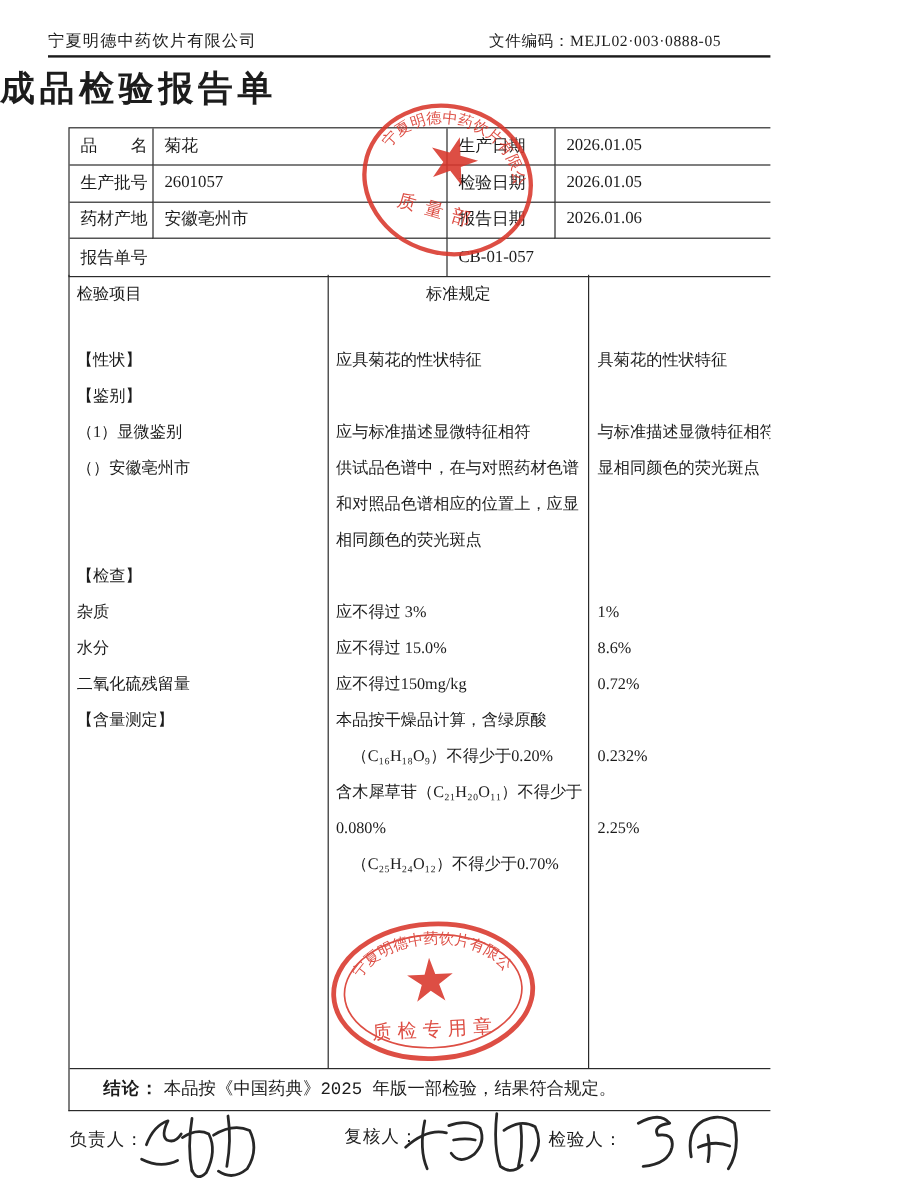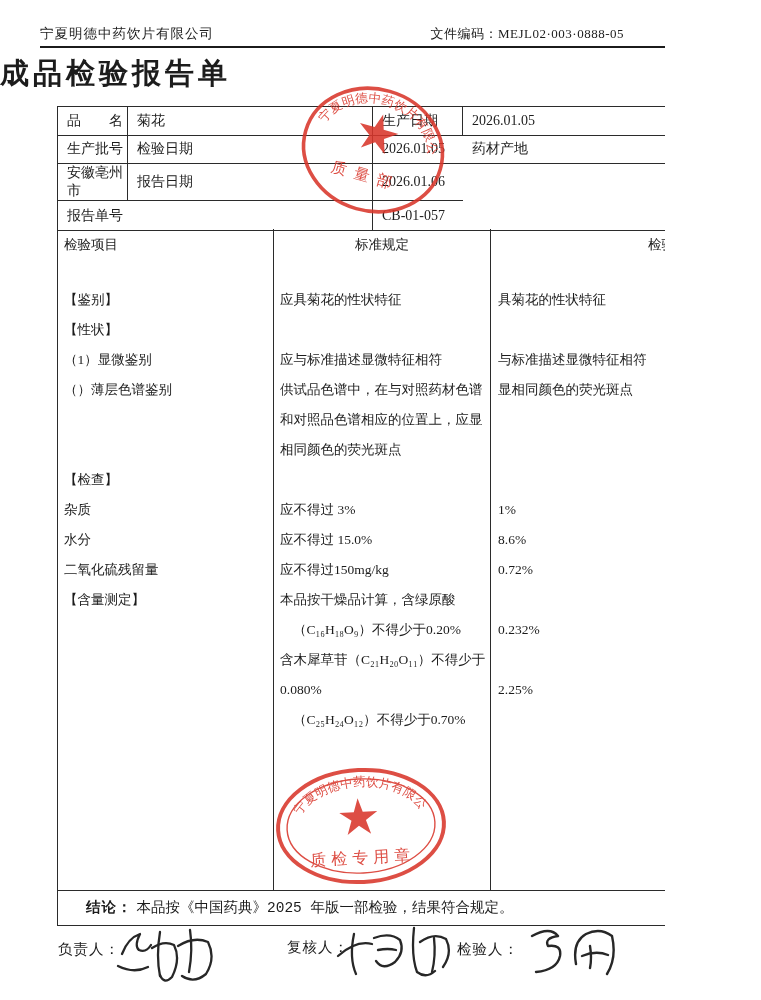--- a/index.html
+++ b/index.html
@@ -1,19 +1,19 @@
 <!DOCTYPE html>
 <html><head>
 <meta charset="utf-8">
 <style>
   html,body{margin:0;padding:0;background:#ffffff;}
   .page{
     position:relative;width:642px;height:1000px;background:#fff;
     font-family:"Liberation Serif","DejaVu Serif","DejaVu Sans",serif;
-    color:#1c1c1c;overflow:hidden;padding-left:23px;
+    color:#1c1c1c;overflow:hidden;
   }
   
   .lh-company{position:absolute;left:40px;top:25px;font-size:13.5px;letter-spacing:1px;}
   .lh-code{position:absolute;right:41px;top:25px;font-size:13px;letter-spacing:.5px;}
   .lh-rule{position:absolute;left:40px;top:46px;width:681px;height:2px;background:#1b1b1b;}
   .doc-title{position:absolute;left:0;top:54px;width:100%;
     font-size:29px;font-weight:bold;letter-spacing:4px;}
   
   .info-table{position:absolute;left:57px;top:106px;width:645px;height:123px;
     border:1px solid #2b2b2b;display:grid;
@@ -72,20 +72,21 @@
 
   <div class="doc-title">成品检验报告单</div>
 
   <div class="info-table">
     <div class="cell">品　　名</div>
     <div class="cell">菊花</div>
     <div class="cell">生产日期</div>
     <div class="cell last-col">2026.01.05</div>
 
     <div class="cell">生产批号</div>
+    <div class="cell">2601057</div>
     <div class="cell">检验日期</div>
     <div class="cell last-col">2026.01.05</div>
 
     <div class="cell">药材产地</div>
     <div class="cell">安徽亳州市</div>
     <div class="cell">报告日期</div>
     <div class="cell last-col">2026.01.06</div>
 
     <div class="cell span2a last-row">报告单号</div>
     <div class="cell span2b last-row">CB-01-057</div>
@@ -93,24 +94,24 @@
 
   <div class="body-table">
     <div class="vline v1"></div>
     <div class="vline v2"></div>
 
     <div class="col-head h1">检验项目</div>
     <div class="col-head h2">标准规定</div>
     <div class="col-head h3">检验结果</div>
 
     <div class="bcol c1">
+      <div class="line">【性状】</div>
       <div class="line">【鉴别】</div>
-      <div class="line">【性状】</div>
       <div class="line">（1）显微鉴别</div>
-      <div class="line">（）薄层色谱鉴别</div>
+      <div class="line">（）安徽亳州市</div>
       <div class="line"></div>
       <div class="line"></div>
       <div class="line">【检查】</div>
       <div class="line">杂质</div>
       <div class="line">水分</div>
       <div class="line">二氧化硫残留量</div>
       <div class="line">【含量测定】</div>
     </div>
 
     <div class="bcol c2">

